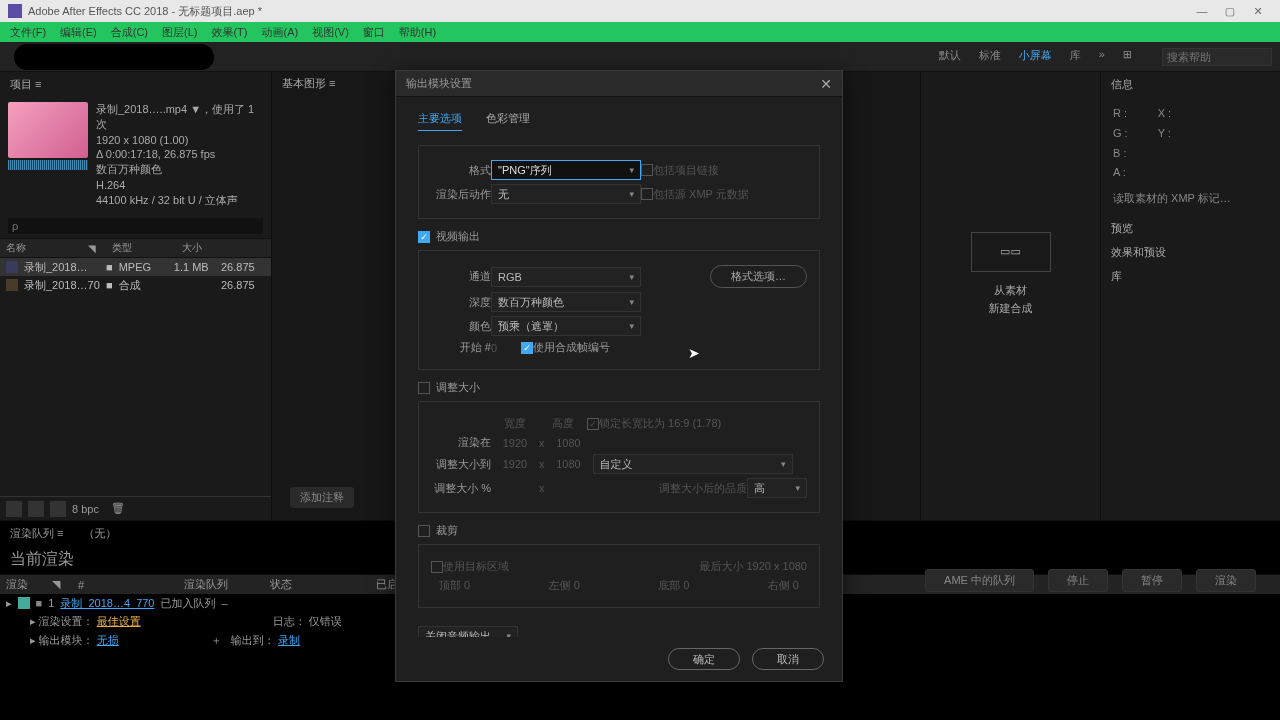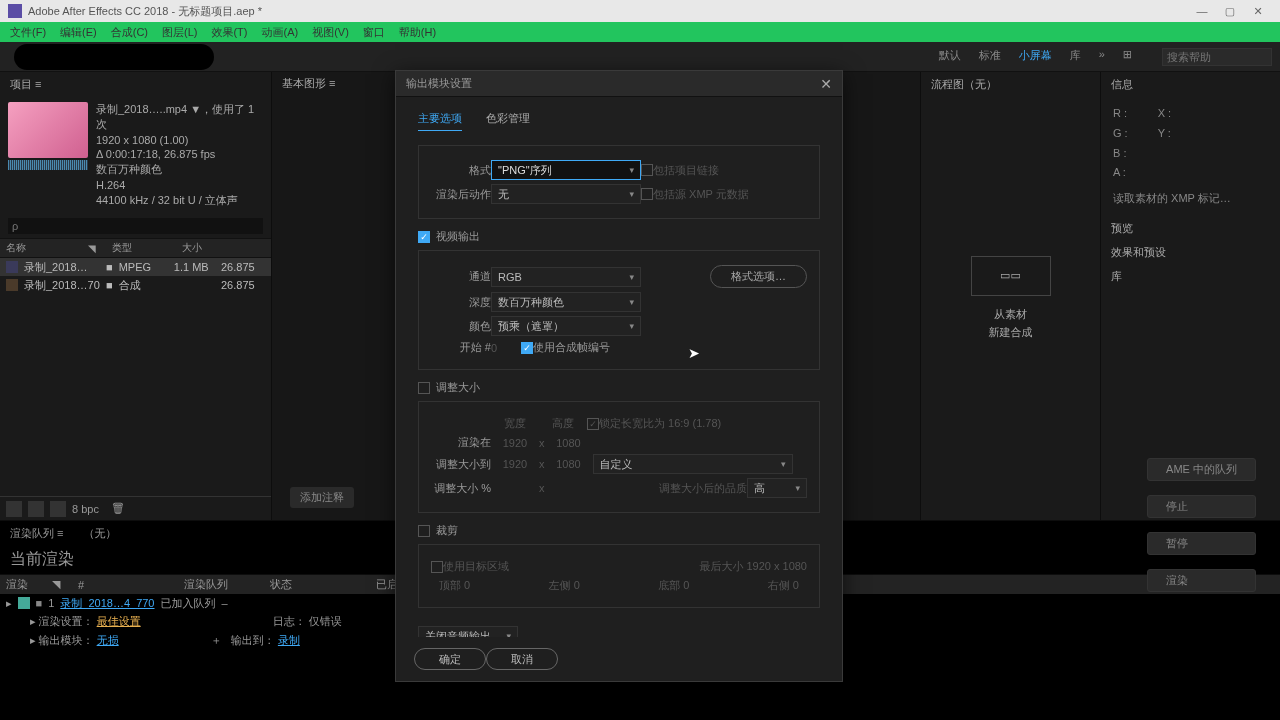--- a/index.html
+++ b/index.html
@@ -74,21 +74,21 @@
 .rq-tabs { height: 24px; display: flex; align-items: center; padding: 0 10px; gap: 20px; }
 .rq-cur { padding: 4px 10px; font-size: 16px; }
 .rq-cols { height: 20px; display: flex; align-items: center; background: #232323; padding: 0 6px; gap: 6px; font-size: 10px; border-top: 1px solid #0d0d0d; }
 .rq-cols span:nth-child(1){width:40px;} .rq-cols span:nth-child(2){width:20px;} .rq-cols span:nth-child(3){width:100px;} .rq-cols span:nth-child(4){width:80px;} .rq-cols span:nth-child(5){width:100px;}
 .rq-row { height: 18px; display: flex; align-items: center; padding: 0 6px; gap: 6px; font-size: 10px; }
 .rq-row .chk { width: 12px; height: 12px; background: #4a9; }
 .rq-row .comp { color: #3fa9f5; text-decoration: underline; }
 .rq-sub { padding: 2px 30px; font-size: 10px; display: flex; gap: 12px; }
 .rq-sub .link { color: #3fa9f5; text-decoration: underline; }
 .rq-sub .link2 { color: #e8b050; text-decoration: underline; }
-.rq-buttons { position: absolute; right: 24px; bottom: 128px; display: flex; gap: 14px; flex-direction: column; }
+.rq-buttons { position: absolute; right: 24px; bottom: 128px; display: flex; gap: 14px; }
 .rq-btn { padding: 3px 18px; background: #2a2a2a; border: 1px solid #333; border-radius: 3px; color: #888; }
 
 
 .overlay { position: absolute; left: 395px; top: 70px; width: 448px; height: 612px; background: #1f1f1f; border: 1px solid #3a3a3a; box-shadow: 0 4px 20px rgba(0,0,0,0.6); z-index: 100; display: flex; flex-direction: column; }
 .dlg-title { height: 26px; background: #2a2a2a; display: flex; align-items: center; padding: 0 10px; border-bottom: 1px solid #111; }
 .dlg-title .x { margin-left: auto; color: #aaa; font-size: 14px; }
 .dlg-tabs { display: flex; gap: 24px; padding: 14px 22px 8px; }
 .dlg-tabs .t { color: #aaa; padding-bottom: 4px; }
 .dlg-tabs .t.active { color: #3fa9f5; border-bottom: 1px solid #3fa9f5; }
 .dlg-body { flex: 1; padding: 6px 22px; overflow: auto; }
@@ -96,21 +96,21 @@
 .row { display: flex; align-items: center; gap: 0; margin: 4px 0; }
 .lbl { width: 60px; text-align: right; color: #999; font-size: 11px; }
 .sel-box { flex: 0 0 150px; height: 20px; background: #111; border: 1px solid #3fa9f5; color: #ddd; padding: 0 6px; display: flex; align-items: center; justify-content: space-between; font-size: 11px; }
 .sel-box2 { flex: 0 0 150px; height: 20px; background: #222; border: 1px solid #333; color: #bbb; padding: 0 6px; display: flex; align-items: center; justify-content: space-between; font-size: 11px; }
 .chev { font-size: 9px; color: #888; }
 .chk-box { width: 12px; height: 12px; border: 1px solid #555; display: inline-flex; align-items: center; justify-content: center; font-size: 9px; }
 .chk-on { background: #3fa9f5; color: #fff; border-color: #3fa9f5; }
 .dim { color: #555; }
 .fmt-btn { padding: 3px 20px; border: 1px solid #555; border-radius: 12px; color: #aaa; margin-left: auto; }
 .sec-chk { display: flex; align-items: center; gap: 6px; margin: 6px 0; }
-.dlg-foot { height: 44px; display: flex; align-items: center; padding: 0 18px; }
+.dlg-foot { height: 44px; display: flex; align-items: center; justify-content: flex-end; gap: 12px; padding: 0 18px; }
 .dlg-btn { width: 72px; height: 22px; border: 1px solid #666; border-radius: 12px; display: flex; align-items: center; justify-content: center; color: #bbb; }
 
 .cursor { position: absolute; left: 688px; top: 345px; z-index: 200; pointer-events: none; font-size: 14px; color: #fff; }
 
 .wave { width: 80px; height: 10px; background: repeating-linear-gradient(90deg, #4a8ab0 0, #4a8ab0 1px, #2a3a4a 1px, #2a3a4a 2px); margin-top: 2px; }
 </style>
 </head>
 <body>
 
 <div class="titlebar">
@@ -196,21 +196,20 @@
       <span style="margin-left:6px;">🗑</span>
     </div>
   </div>
 
   <div class="panel-mid">
     <div class="mid-tab">基本图形 ≡</div>
     <div class="mid-note">添加注释</div>
   </div>
 
   <div class="panel-right1">
-    <div class="rq-tab">流程图（无）</div>
     <div class="from-mat">
       <div style="width:80px;height:40px;border:1px solid #444;margin:0 auto 10px;display:flex;align-items:center;justify-content:center;">▭▭</div>
       <div>从素材</div>
       <div>新建合成</div>
     </div>
   </div>
 
   <div class="panel-right2">
     <div class="rq-tab">信息</div>
     <div class="info-block">

